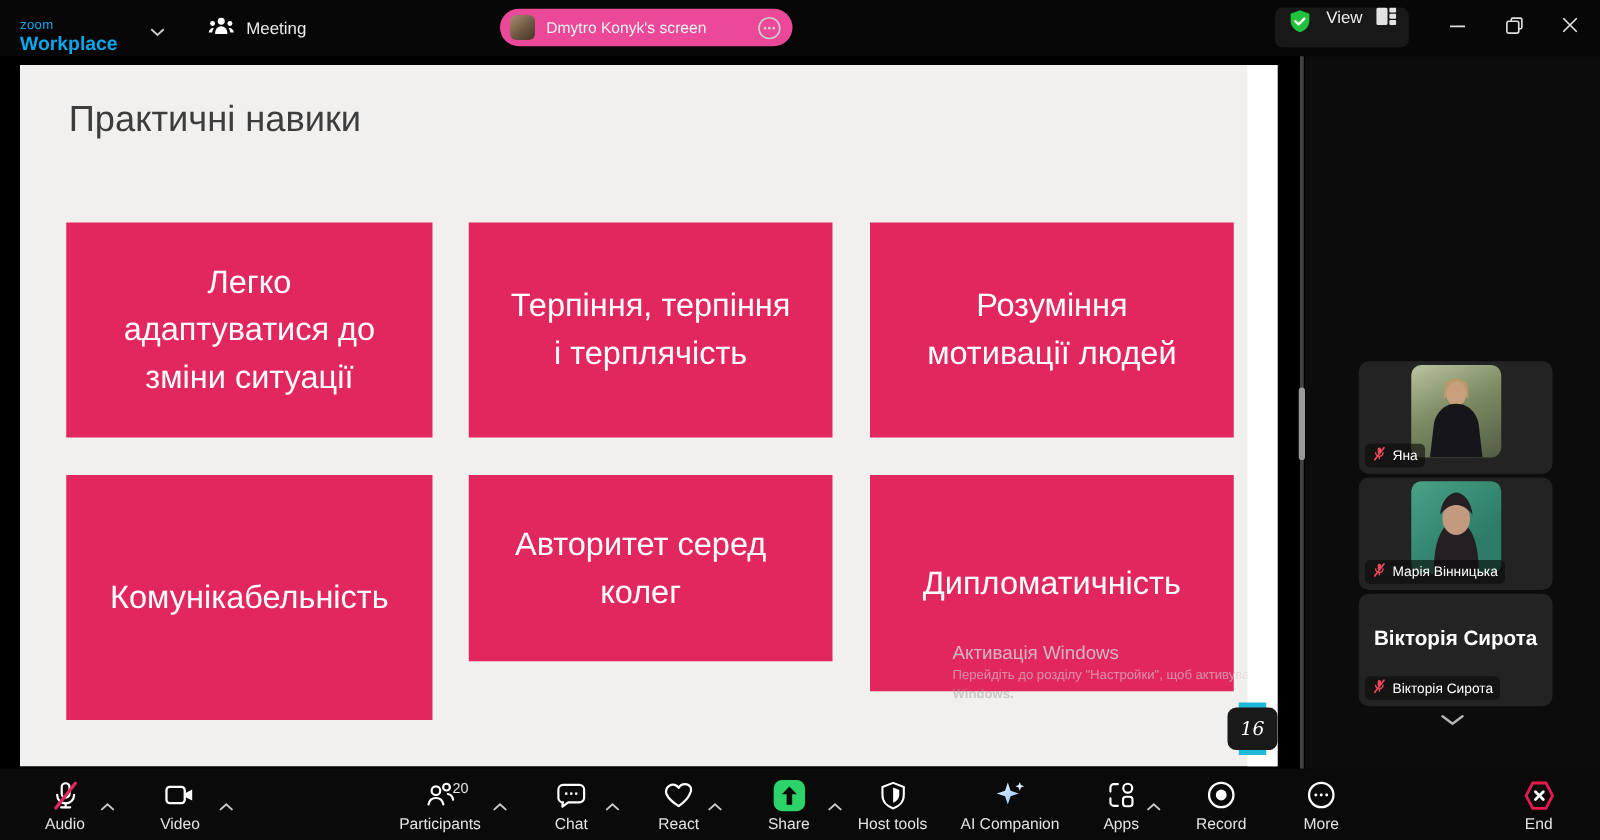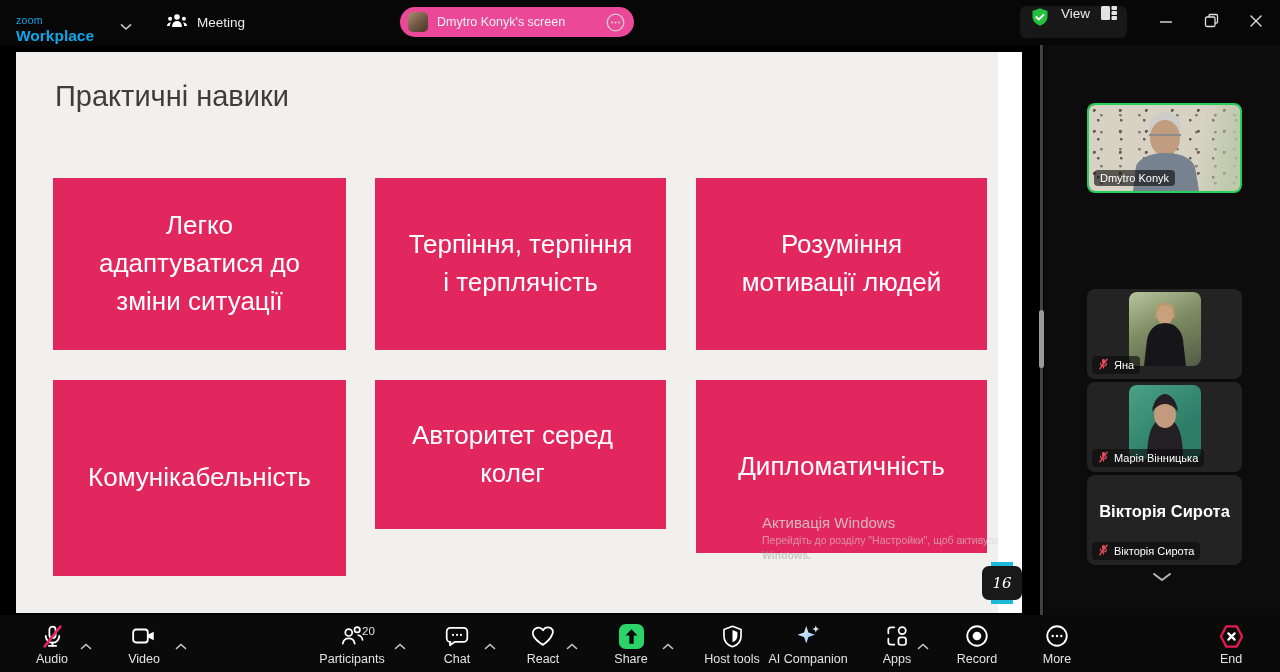--- a/index.html
+++ b/index.html
@@ -183,33 +183,20 @@
       <div class="badge">
         <span>16</span>
       </div>
     </div>
 
     <div class="divider"></div>
     <div class="divider-thumb"></div>
 
     <div class="sidebar">
 
-      <div class="tile t1 active">
-        <div class="video1">
-          <svg width="151" height="86" viewBox="0 0 151 86">
-            <path d="M60 24c0-12 8-17 16-17s16 6 16 16l-2 7c-2-8-7-11-14-11s-13 3-14 11z" fill="#cdccc8"></path>
-            <ellipse cx="76" cy="33" rx="15" ry="18" fill="#c29c7f"></ellipse>
-            <path d="M60 30h32" stroke="#8d8d8d" stroke-width="2" fill="none"></path>
-            <path d="M76 48c-16 0-26 6-29 13l-3 25h66l-4-24c-3-8-13-14-30-14z" fill="#76828f"></path>
-          </svg>
-        </div>
-        <div class="name-tag">
-          <span>Dmytro Konyk</span>
-        </div>
-      </div>
 
 
       <div class="tile t3">
         <div class="avatar av3">
           <svg width="72" height="74" viewBox="0 0 72 74">
             <path d="M27 16c2-7 16-7 18 0l1 11c-5-4-15-4-20 0z" fill="#b99a6b"></path>
             <ellipse cx="36" cy="23" rx="8" ry="10" fill="#c8a07d"></ellipse>
             <path d="M36 31c-11 0-17 9-18 17l-3 26h42l-3-26c-1-8-7-17-18-17z" fill="#16161a"></path>
           </svg>
         </div>
@@ -343,21 +330,21 @@
             <rect x="2" y="2" width="26" height="26" rx="7" fill="#2bd368"></rect>
             <path d="M15 7.5l6.2 6.4h-3.9v8.6h-4.6v-8.6H8.8z" fill="#0b0b0b"></path>
           </svg>
       </div>
       <div class="lbl">Share</div>
     </div>
     <div class="chev" style="left:662px;"><svg width="12" height="7" viewBox="0 0 12 7" fill="none" stroke="#c9c9c9" stroke-width="1.6" stroke-linecap="round">
           <path d="M1.5 5.5L6 1.5l4.5 4"></path>
         </svg></div>
 
-    <div class="tb" style="left:672px;">
+    <div class="tb" style="left:654px;">
       <div class="ic">
         <svg width="25" height="25" viewBox="0 0 24 24">
             <path d="M12 2.2l8.2 3.1v6.2c0 5.1-3.5 8.8-8.2 10.3-4.7-1.5-8.2-5.2-8.2-10.3V5.3z" fill="none" stroke="#fff" stroke-width="1.6" stroke-linejoin="round"></path>
             <path d="M12 5.8l4.7 1.8v3.8c0 2.9-2 5.1-4.7 6z" fill="#fff"></path>
           </svg>
       </div>
       <div class="lbl">Host tools</div>
     </div>
 
     <div class="tb" style="left:748px;">

